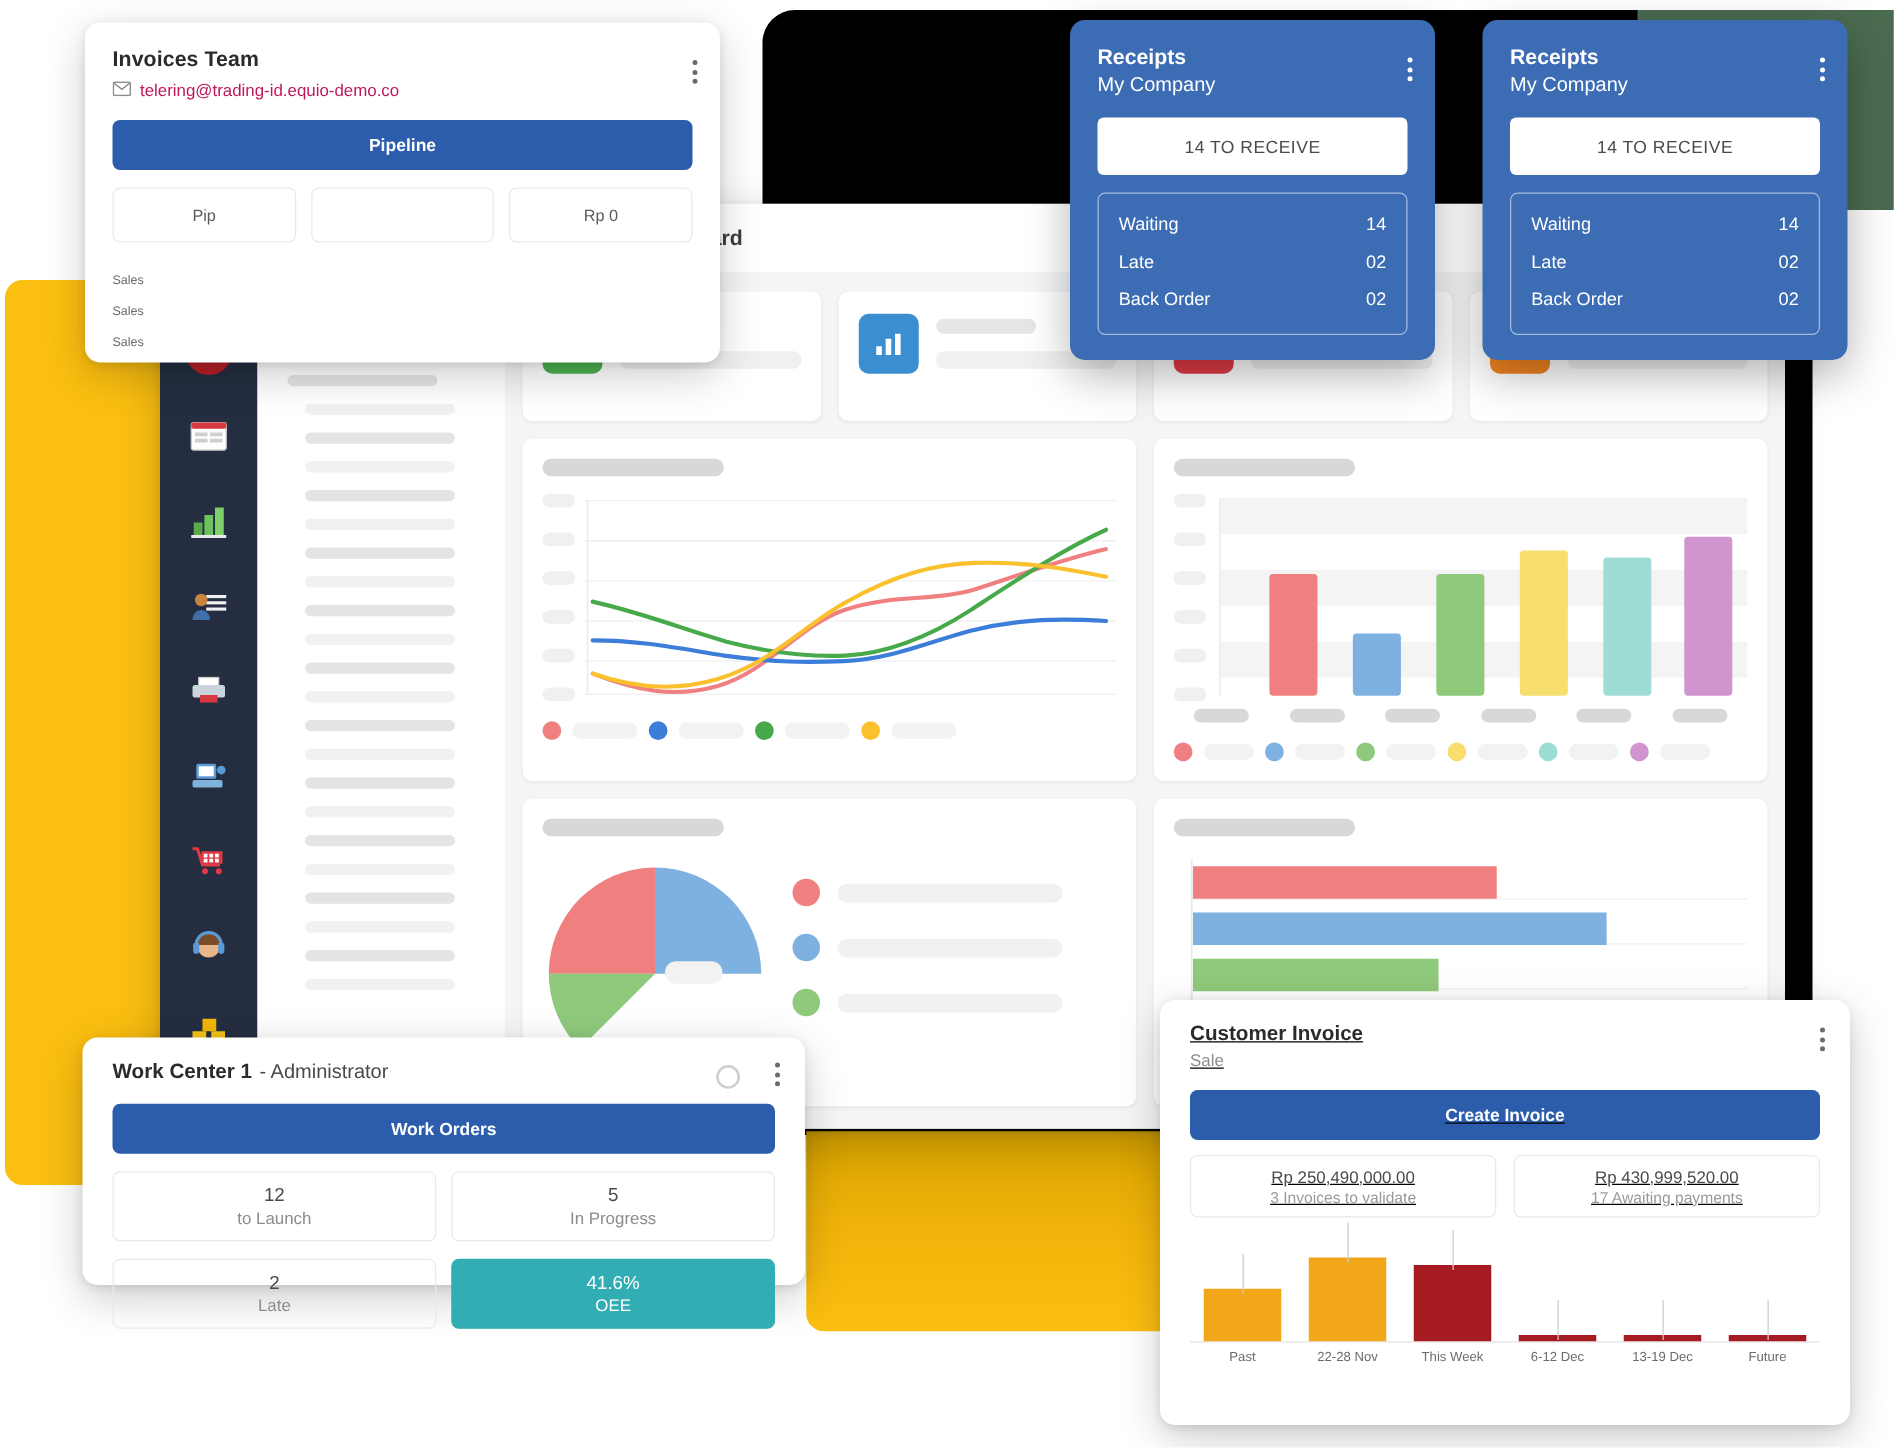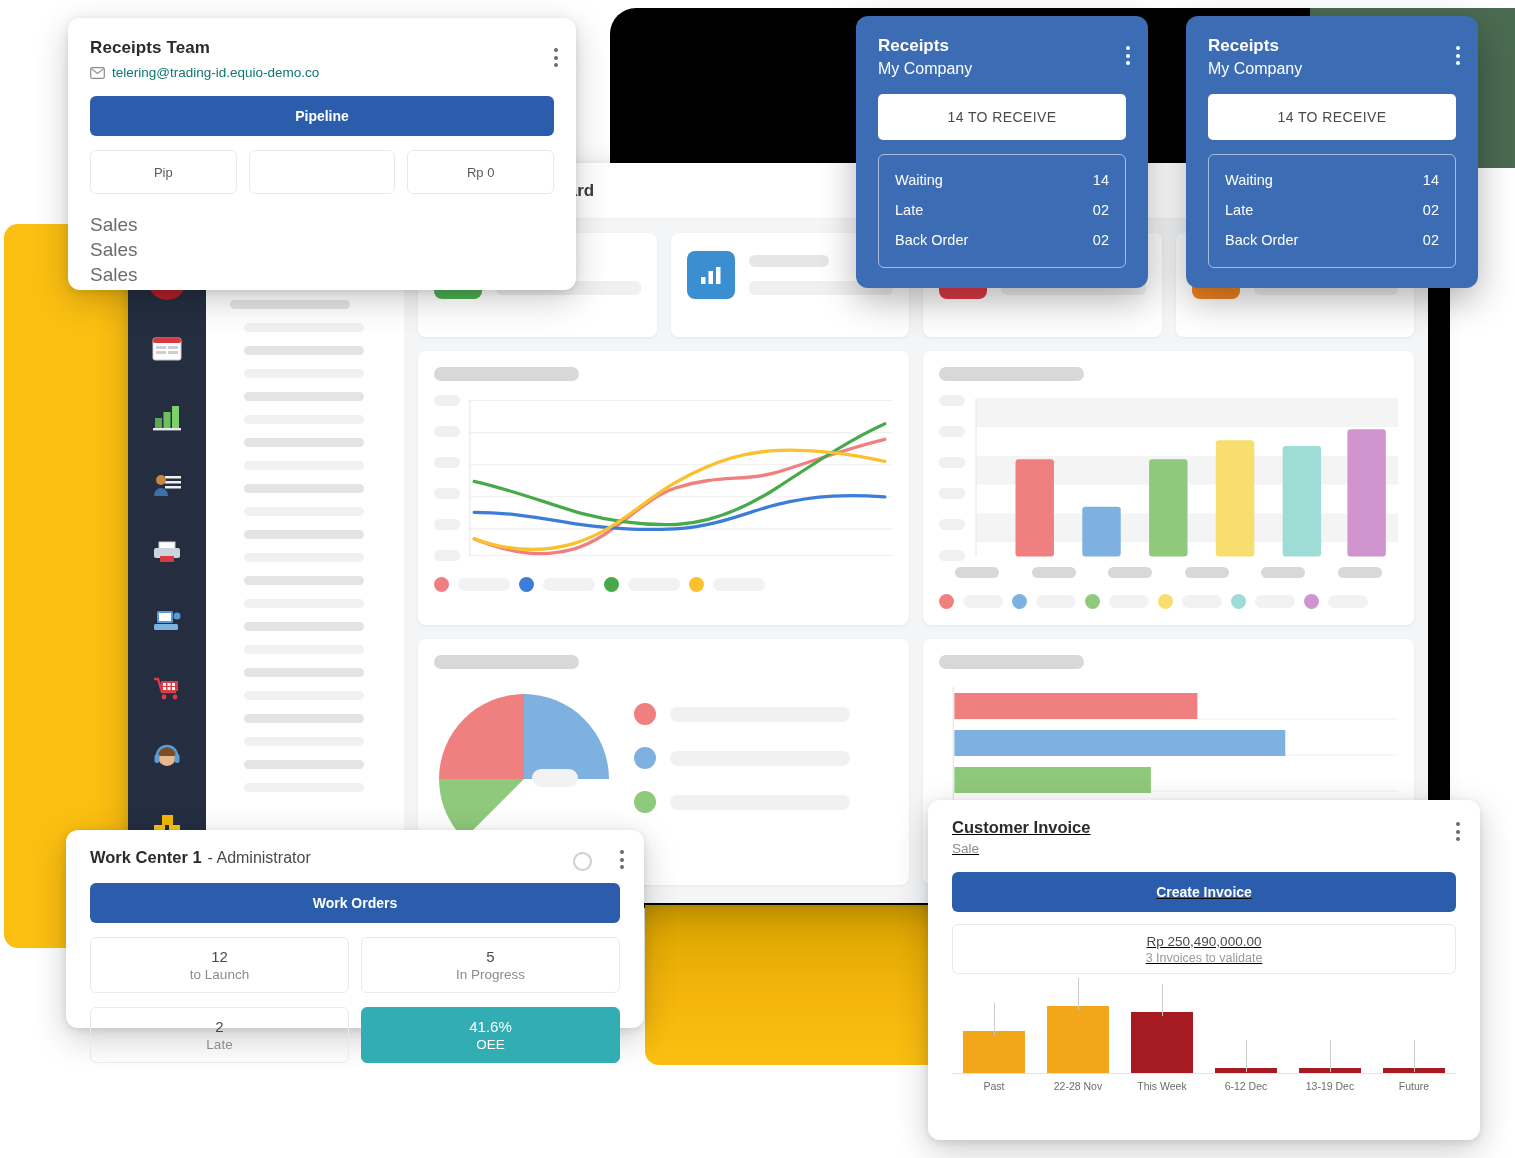--- a/index.html
+++ b/index.html
@@ -42,39 +42,39 @@
   .card {
     position: absolute;
     background: #ffffff;
     border-radius: 12px;
     box-shadow: 0 10px 34px rgba(0,0,0,.20), 0 2px 8px rgba(0,0,0,.10);
   }
 
   
   #jakarta { left: 68px; top: 18px; width: 508px; height: 272px; padding: 20px 22px; overflow: hidden; }
   .jk-title { font-size: 17px; font-weight: bold; color: #2b2b2b; letter-spacing: .1px; }
-  .jk-mail { display:flex; align-items:center; gap:7px; margin-top: 7px; font-size: 13.5px; color: #0f766e; }
+  .jk-mail { display:flex; gap:7px; margin-top: 7px; font-size: 13.5px; color: #be185d; }
   .jk-mail svg { flex: 0 0 auto; }
   .jk-dots { position: absolute; right: 18px; top: 30px; }
   .dots { display:flex; flex-direction:column; gap:3.5px; align-items:center; }
   .dots i { display:block; width:4px; height:4px; border-radius:50%; background:#6b6b6b; }
   .btn-primary {
     margin-top: 16px; height: 40px; border-radius: 6px;
     background: #2B5DAC; color:#fff; font-size:14px; font-weight:bold;
     display:flex; align-items:center; justify-content:center;
     border: none; width: 100%; cursor: pointer;
   }
   .jk-stats { display:flex; gap:12px; margin-top: 14px; }
   .jk-stat {
     flex:1; height: 44px; border:1px solid #e9e9e9; border-radius:6px;
     display:flex; align-items:center; justify-content:center;
     font-size:13px; color:#5b5b5b;
   }
   .jk-rows { margin-top: 18px; }
-  .jk-row { font-size: 19px; color:#6c6c6c; line-height: 25px; }
+  .jk-row { font-size: 10px; color:#6c6c6c; line-height: 25px; }
 
   
   .receipts {
     border-radius: 12px; background:#3B6CB4; padding: 20px 22px;
     box-shadow: 0 12px 36px rgba(0,0,0,.30);
   }
   #receipts1 { position:absolute; left: 856px; top: 16px; width: 292px; height: 272px; }
   #receipts2 { position:absolute; left: 1186px; top: 16px; width: 292px; height: 272px; }
   .rc-title { font-size:17px; font-weight:bold; color:#fff; }
   .rc-sub { font-size:16px; color:#fff; margin-top:4px; }
@@ -553,21 +553,21 @@
 
     </div>
   </div>
 
   <div class="card" id="jakarta">
     <div class="jk-dots dots">
         <i></i>
         <i></i>
         <i></i>
       </div>
-    <div class="jk-title">Receipts Team</div>
+    <div class="jk-title">Invoices Team</div>
     <div class="jk-mail">
       <svg width="15" height="12" viewBox="0 0 15 12">
         <rect x="0.7" y="0.7" width="13.6" height="10.6" rx="1.2" fill="none" stroke="#8d8d8d" stroke-width="1.2"></rect>
         <path d="M1.3 1.6L7.5 6.4 13.7 1.6" fill="none" stroke="#8d8d8d" stroke-width="1.2"></path>
       </svg>
       <span>telering@trading-id.equio-demo.co</span>
     </div>
     <button class="btn-primary">Pipeline</button>
     <div class="jk-stats">
       <div class="jk-stat">Pip</div>
@@ -673,20 +673,24 @@
         <i></i>
       </div>
     <div class="ci-title">Customer Invoice</div>
     <div class="ci-sub">Sale</div>
     <button class="btn-primary">Create Invoice</button>
     <div class="ci-stats">
       <div class="ci-cell">
         <span class="ci-amt">Rp 250,490,000.00</span>
         <span class="ci-lab">3 Invoices to validate</span>
       </div>
+      <div class="ci-cell">
+        <span class="ci-amt">Rp 430,999,520.00</span>
+        <span class="ci-lab">17 Awaiting payments</span>
+      </div>
     </div>
     <div class="ci-chart">
       <div class="ci-bars">
         <div class="ci-bcol">
           <div class="ci-bar" style="height:42px;background:#F2A71B;">
               <span class="tick"></span>
             </div>
         </div>
         <div class="ci-bcol">
           <div class="ci-bar" style="height:67px;background:#F2A71B;">

